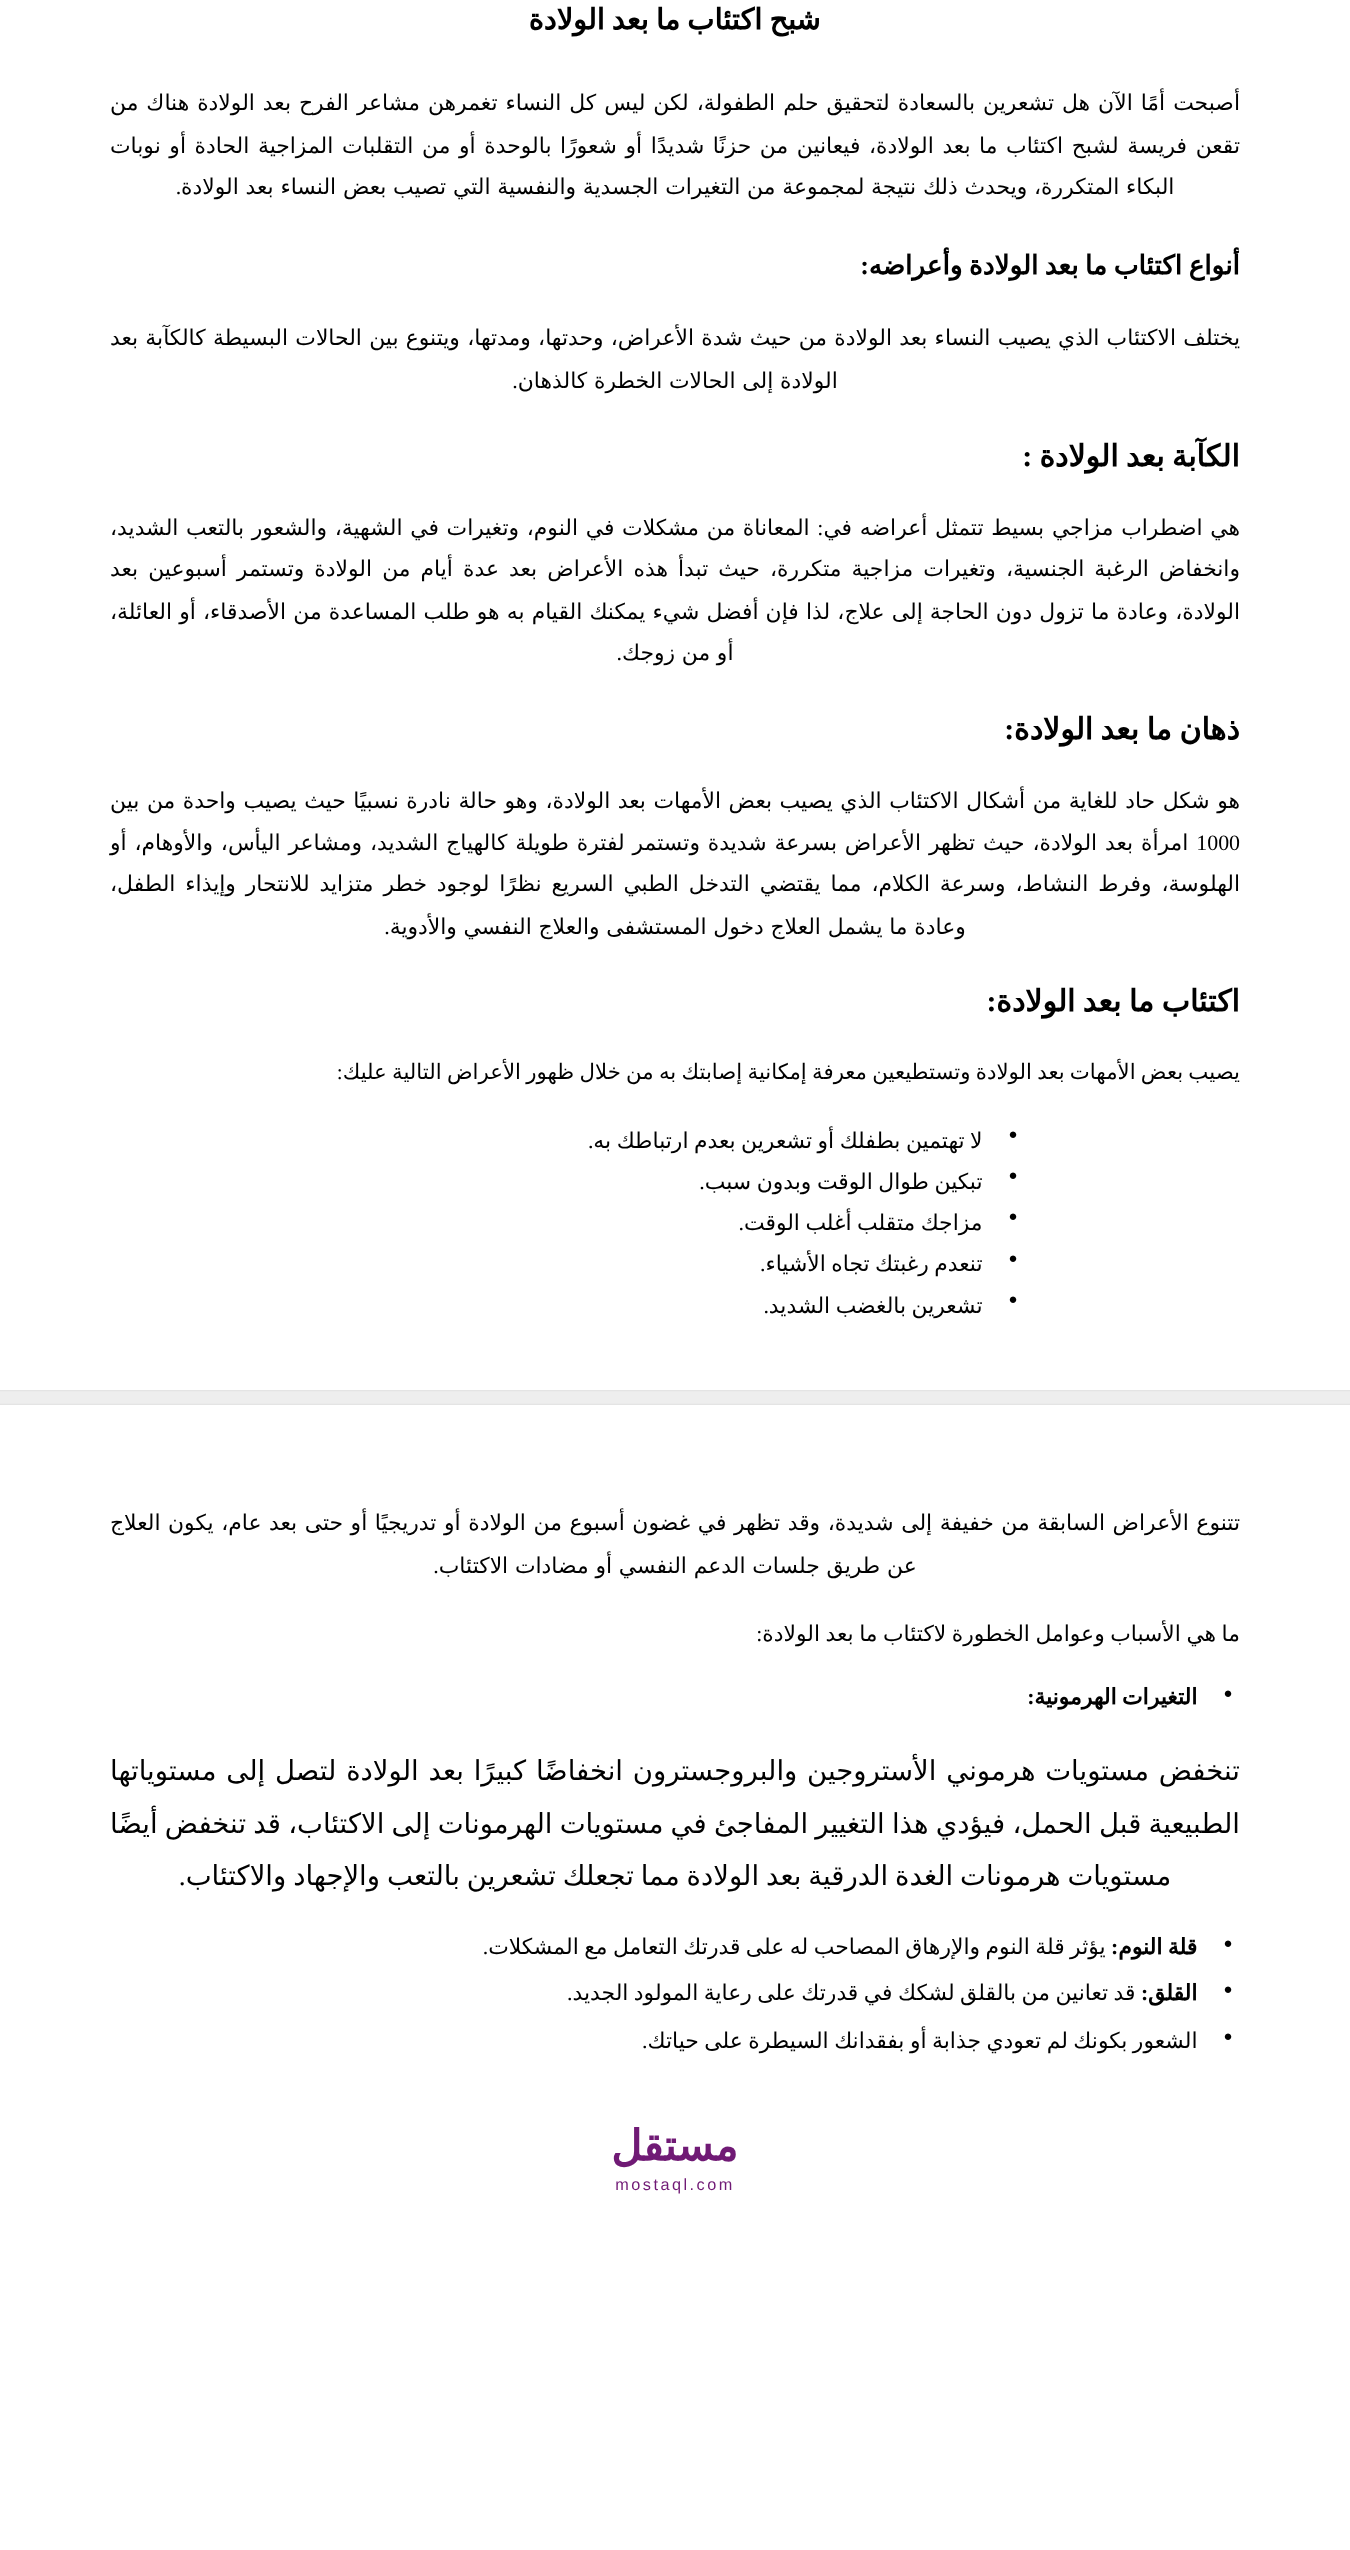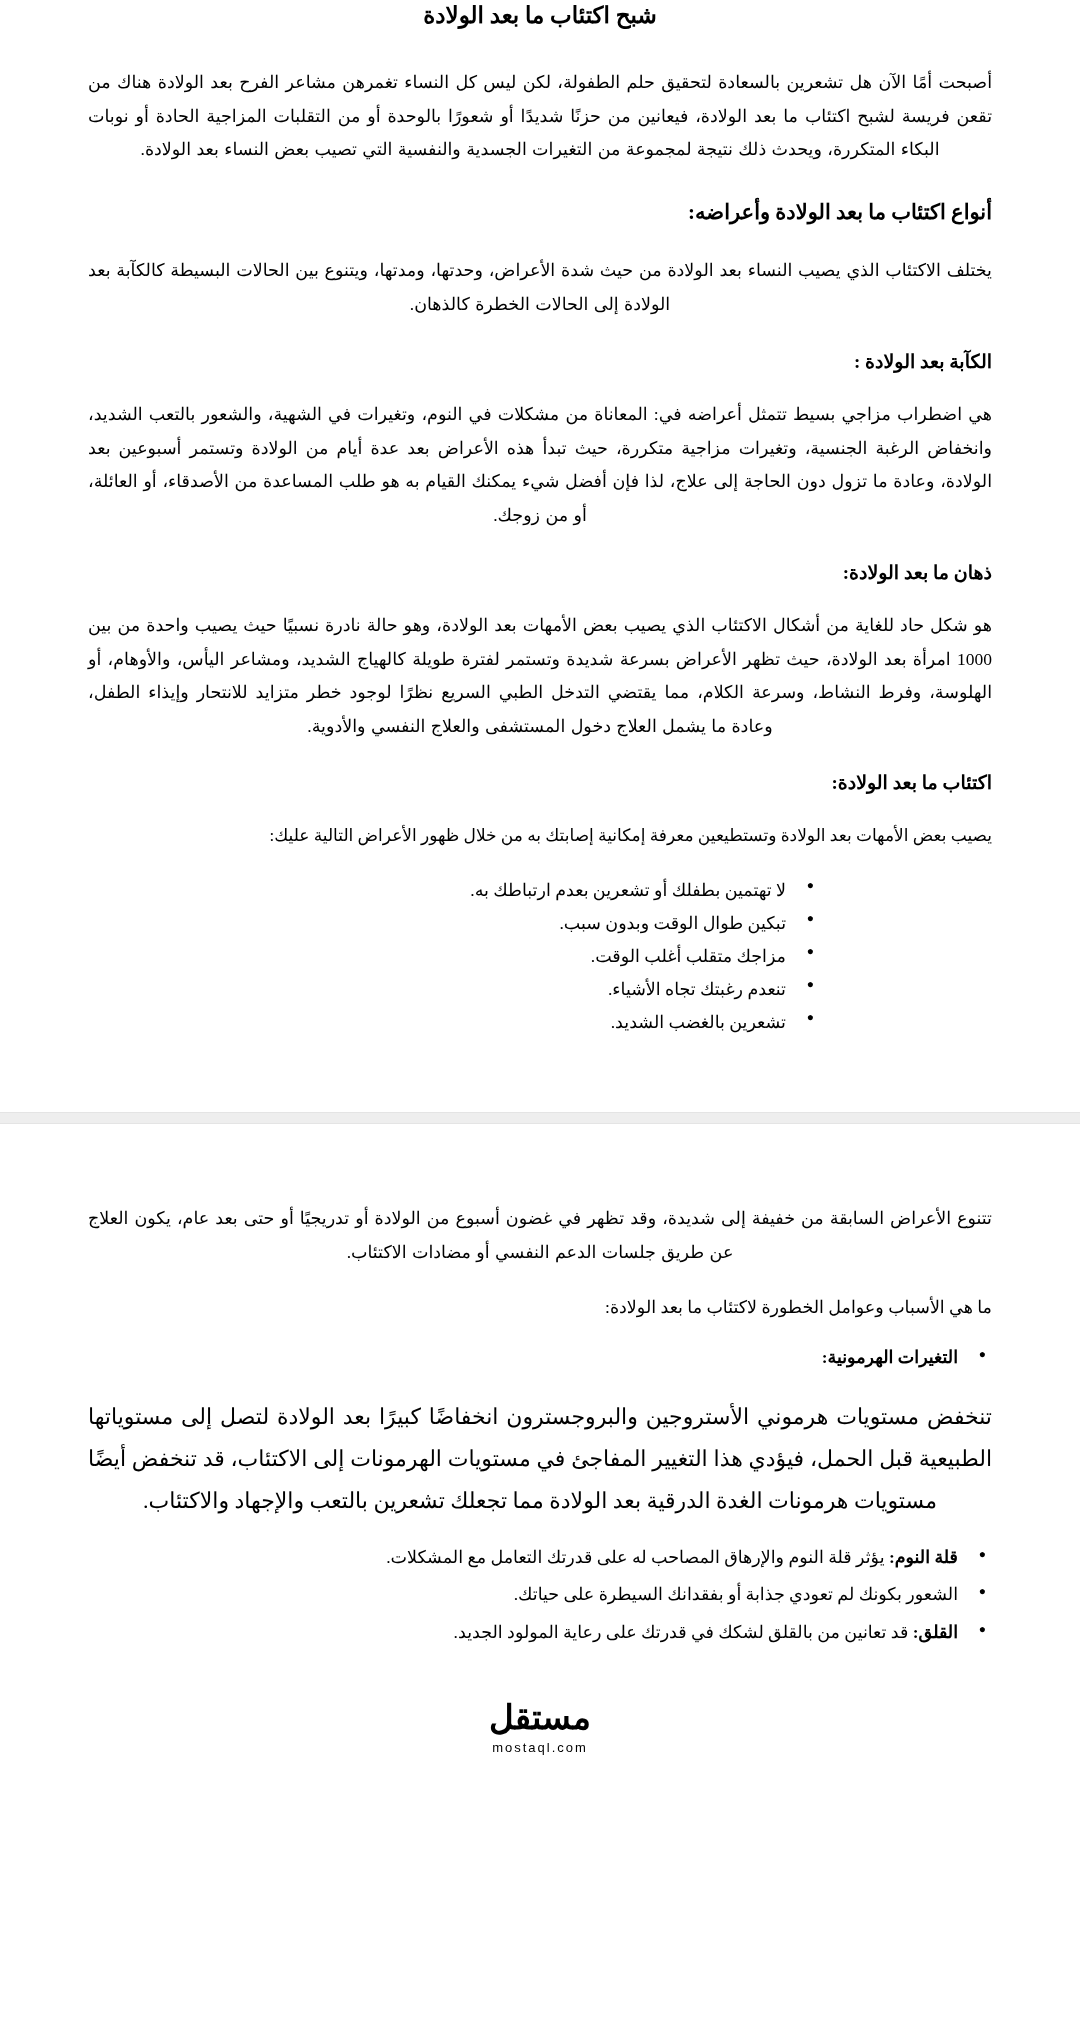--- a/index.html
+++ b/index.html
@@ -43,21 +43,21 @@
     letter-spacing: 0;
   }
   h2.section-head {
     font-size: 21px;
     font-weight: bold;
     text-align: right;
     margin: 30px 0 26px 0;
     line-height: 1.5;
   }
   h3.sub-head {
-    font-size: 19px;
+    font-size: 24px;
     font-weight: bold;
     text-align: right;
     margin: 26px 0 22px 0;
     line-height: 1.5;
   }
   p.para {
     font-size: 17.5px;
     line-height: 1.92;
     text-align: justify;
     text-align-last: center;
@@ -142,21 +142,21 @@
     padding-right: 0;
   }
   .bold-lead { font-weight: bold; }
 
   .watermark {
     position: absolute;
     left: 50%;
     transform: translateX(-50%);
     bottom: 96px;
     text-align: center;
-    color: #000000;
+    color: #701a75;
     pointer-events: none;
     user-select: none;
     font-family: "Liberation Sans", sans-serif;
     direction: ltr;
     z-index: 0;
   }
   .watermark .wm-mark {
     font-size: 34px;
     font-weight: bold;
     letter-spacing: 1px;
@@ -222,20 +222,20 @@
       <p class="lead-line">ما هي الأسباب وعوامل الخطورة لاكتئاب ما بعد الولادة:</p>
 
       <ul class="cause-list">
         <li class="head-only">التغيرات الهرمونية:</li>
       </ul>
 
       <p class="cause-body">تنخفض مستويات هرموني الأستروجين والبروجسترون انخفاضًا كبيرًا بعد الولادة لتصل إلى مستوياتها الطبيعية قبل الحمل، فيؤدي هذا التغيير المفاجئ في مستويات الهرمونات إلى الاكتئاب، قد تنخفض أيضًا مستويات هرمونات الغدة الدرقية بعد الولادة مما تجعلك تشعرين بالتعب والإجهاد والاكتئاب.</p>
 
       <ul class="cause-list">
         <li><span class="bold-lead">قلة النوم:</span> <span>يؤثر قلة النوم والإرهاق المصاحب له على قدرتك التعامل مع المشكلات.</span></li>
+        <li><span class="bold-lead">القلق:</span> <span>قد تعانين من بالقلق لشكك في قدرتك على رعاية المولود الجديد.</span></li>
         <li><span>الشعور بكونك لم تعودي جذابة أو بفقدانك السيطرة على حياتك.</span></li>
-        <li><span class="bold-lead">القلق:</span> <span>قد تعانين من بالقلق لشكك في قدرتك على رعاية المولود الجديد.</span></li>
       </ul>
     </div>
 
   </section>
 
 </div>
 
 </body></html>

